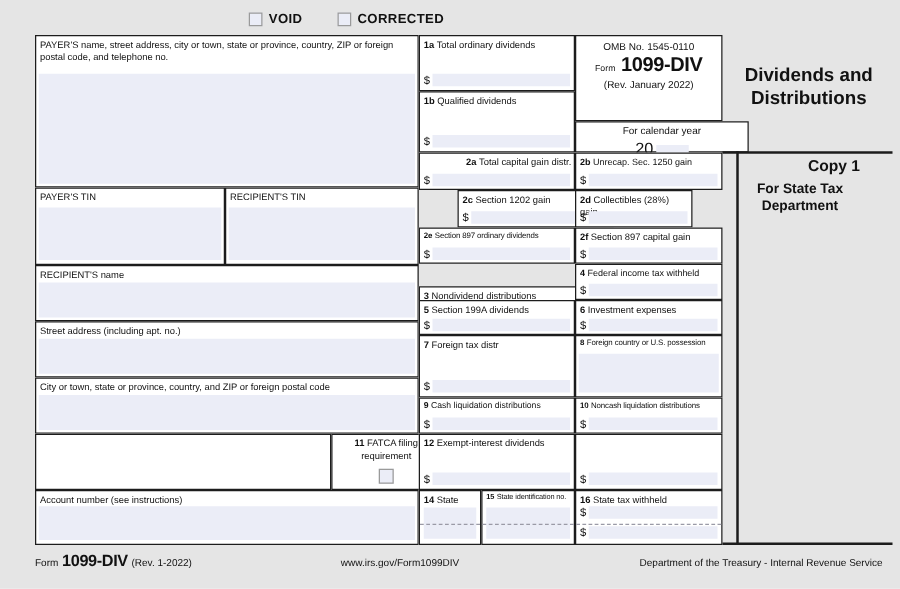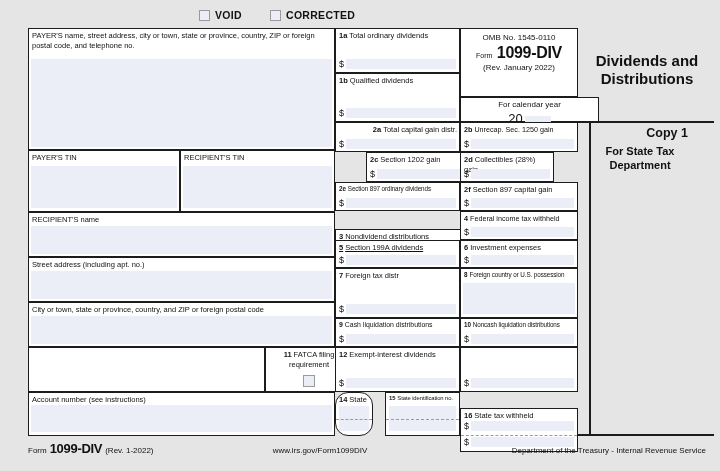--- a/index.html
+++ b/index.html
@@ -125,21 +125,21 @@
         <span class="strip"></span>
       </div>
   </div>
   <div class="cell" style="left:335px; top:211px; width:138px; height:29px;margin-top:18px;">
     <div class="lbl"><b>3</b><span>Nondividend distributions</span></div>
     <div class="amt">
         <span>$</span>
         <span class="strip"></span>
       </div>
   </div>
-  <div class="cell" style="left:335px; top:240px; width:125px; height:28px;text-decoration:underline;">
+  <div class="cell" style="left:335px; top:240px; width:125px; height:28px;">
     <div class="lbl"><b>5</b><span>Section 199A dividends</span></div>
     <div class="amt">
         <span>$</span>
         <span class="strip"></span>
       </div>
   </div>
   <div class="cell" style="left:335px; top:268px; width:125px; height:50px;">
     <div class="lbl"><b>7</b><span>Foreign tax distr</span></div>
     <div class="amt" style="bottom:3px;">
         <span>$</span>
@@ -153,21 +153,21 @@
         <span class="strip"></span>
       </div>
   </div>
   <div class="cell" style="left:335px; top:347px; width:125px; height:45px;">
     <div class="lbl"><b>12</b><span>Exempt-interest dividends</span></div>
     <div class="amt" style="bottom:3px;">
         <span>$</span>
         <span class="strip"></span>
       </div>
   </div>
-  <div class="cell" style="left:335px; top:392px; width:38px; height:44px;border-radius:13px;">
+  <div class="cell" style="left:335px; top:392px; width:50px; height:44px;">
     <div class="lbl"><b>14</b><span>State</span></div>
     <div class="fillarea" style="left:3px; right:3px; top:13px; bottom:4px;"></div>
     <div class="dashline" style="top:26px;"></div>
   </div>
   <div class="cell" style="left:385px; top:392px; width:75px; height:44px;">
     <div class="lbl sm" style="font-size:5.9px;"><b>15</b><span>State identification no.</span></div>
     <div class="fillarea" style="left:3px; right:3px; top:13px; bottom:4px;"></div>
     <div class="dashline" style="top:26px;"></div>
   </div>
 
@@ -230,21 +230,21 @@
         <span>$</span>
         <span class="strip"></span>
       </div>
   </div>
   <div class="cell" style="left:460px; top:347px; width:118px; height:45px;">
     <div class="amt" style="bottom:3px;">
         <span>$</span>
         <span class="strip"></span>
       </div>
   </div>
-  <div class="cell" style="left:460px; top:392px; width:118px; height:44px;margin-top:16px;">
+  <div class="cell" style="left:460px; top:392px; width:118px; height:44px;">
     <div class="lbl"><b>16</b><span>State tax withheld</span></div>
     <div class="strip16" style="top:12px;">
         <span>$</span>
         <span class="strip"></span>
       </div>
     <div class="dashline" style="top:26px;"></div>
     <div class="strip16" style="top:28px;">
         <span>$</span>
         <span class="strip"></span>
       </div>

